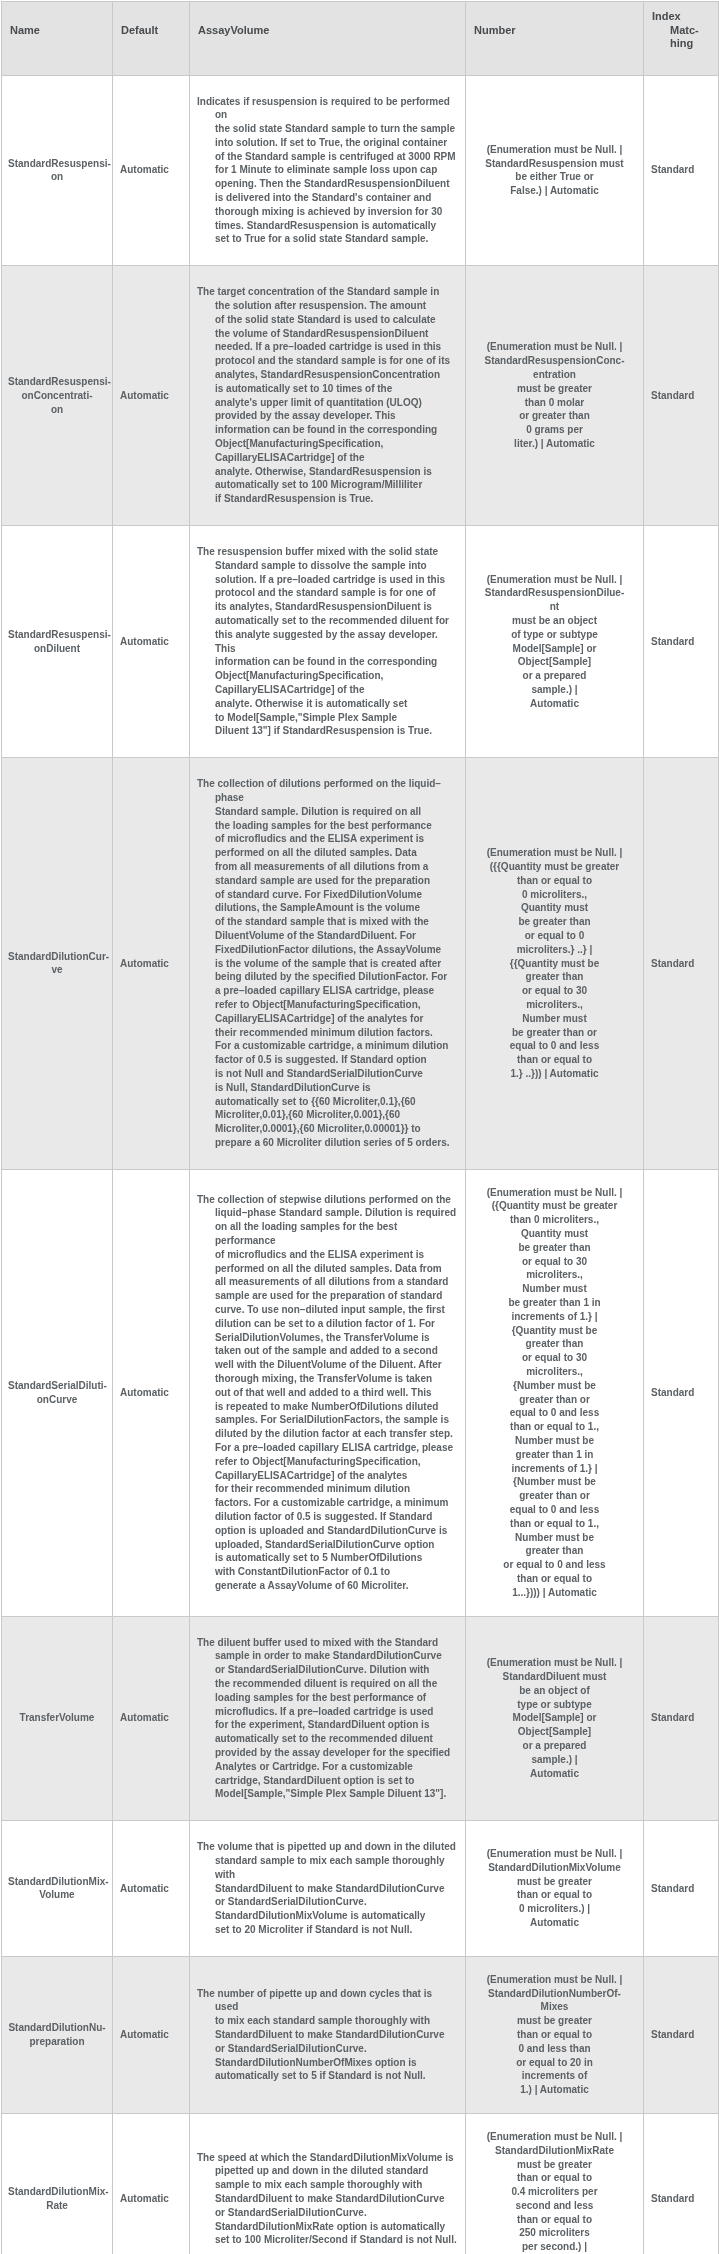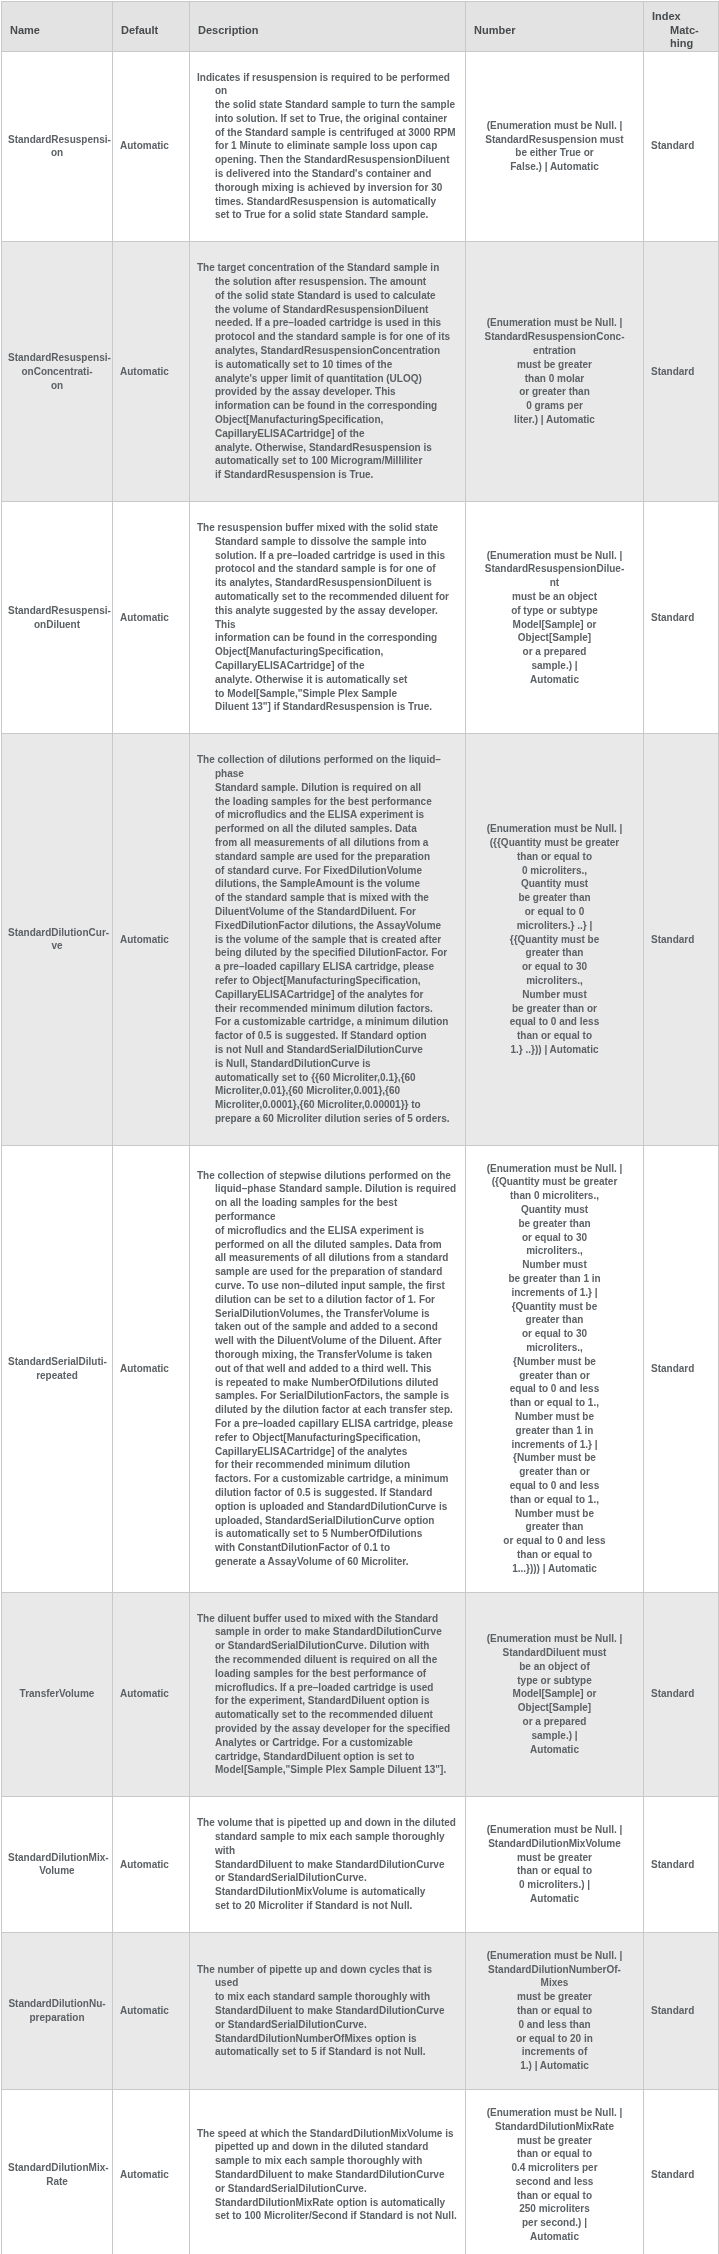--- a/index.html
+++ b/index.html
@@ -20,21 +20,21 @@
     font-weight:bold;
   }
   thead th{
     background:#e3e3e3;
     color:#474b4e;
     font-weight:bold;
     font-size:11px;
     line-height:13.5px;
     text-align:left;
     white-space:pre-line;
-    padding:8px 6px 0 26px;
+    padding:8px 6px 24px 26px;
     text-indent:-18px;
     height:40px;
   }
   tbody tr{background:#ffffff;}
   tbody tr.alt{background:#e9e9e9;}
   td.cell-name{
     text-align:center;
     white-space:pre-line;
     padding:8px 6px;
   }
@@ -68,21 +68,21 @@
       <col class="c-name">
         <col class="c-default">
         <col class="c-description">
         <col class="c-pattern">
         <col class="c-index">
     </colgroup>
     <thead>
       <tr id="header-row">
           <th class="col-name">Name</th>
           <th class="col-default">Default</th>
-          <th class="col-description">Description</th>
+          <th class="col-description">AssayVolume</th>
           <th class="col-pattern">Number</th>
           <th class="col-index">Index
 Matc-
 hing</th>
         </tr>
     </thead>
     <tbody id="table-body">
         <tr>
           <td class="cell-name">StandardResuspensi-
 on</td>
@@ -207,21 +207,21 @@
 microliters.,
 Number must
 be greater than or
 equal to 0 and less
 than or equal to
 1.} ..})) | Automatic</td>
           <td class="cell-index">Standard</td>
         </tr>
         <tr>
           <td class="cell-name">StandardSerialDiluti-
-repeated</td>
+onCurve</td>
           <td class="cell-default">Automatic</td>
           <td class="cell-description">The collection of stepwise dilutions performed on the
 liquid–phase Standard sample. Dilution is required
 on all the loading samples for the best performance
 of microfludics and the ELISA experiment is
 performed on all the diluted samples. Data from
 all measurements of all dilutions from a standard
 sample are used for the preparation of standard
 curve. To use non–diluted input sample, the first
 dilution can be set to a dilution factor of 1. For

